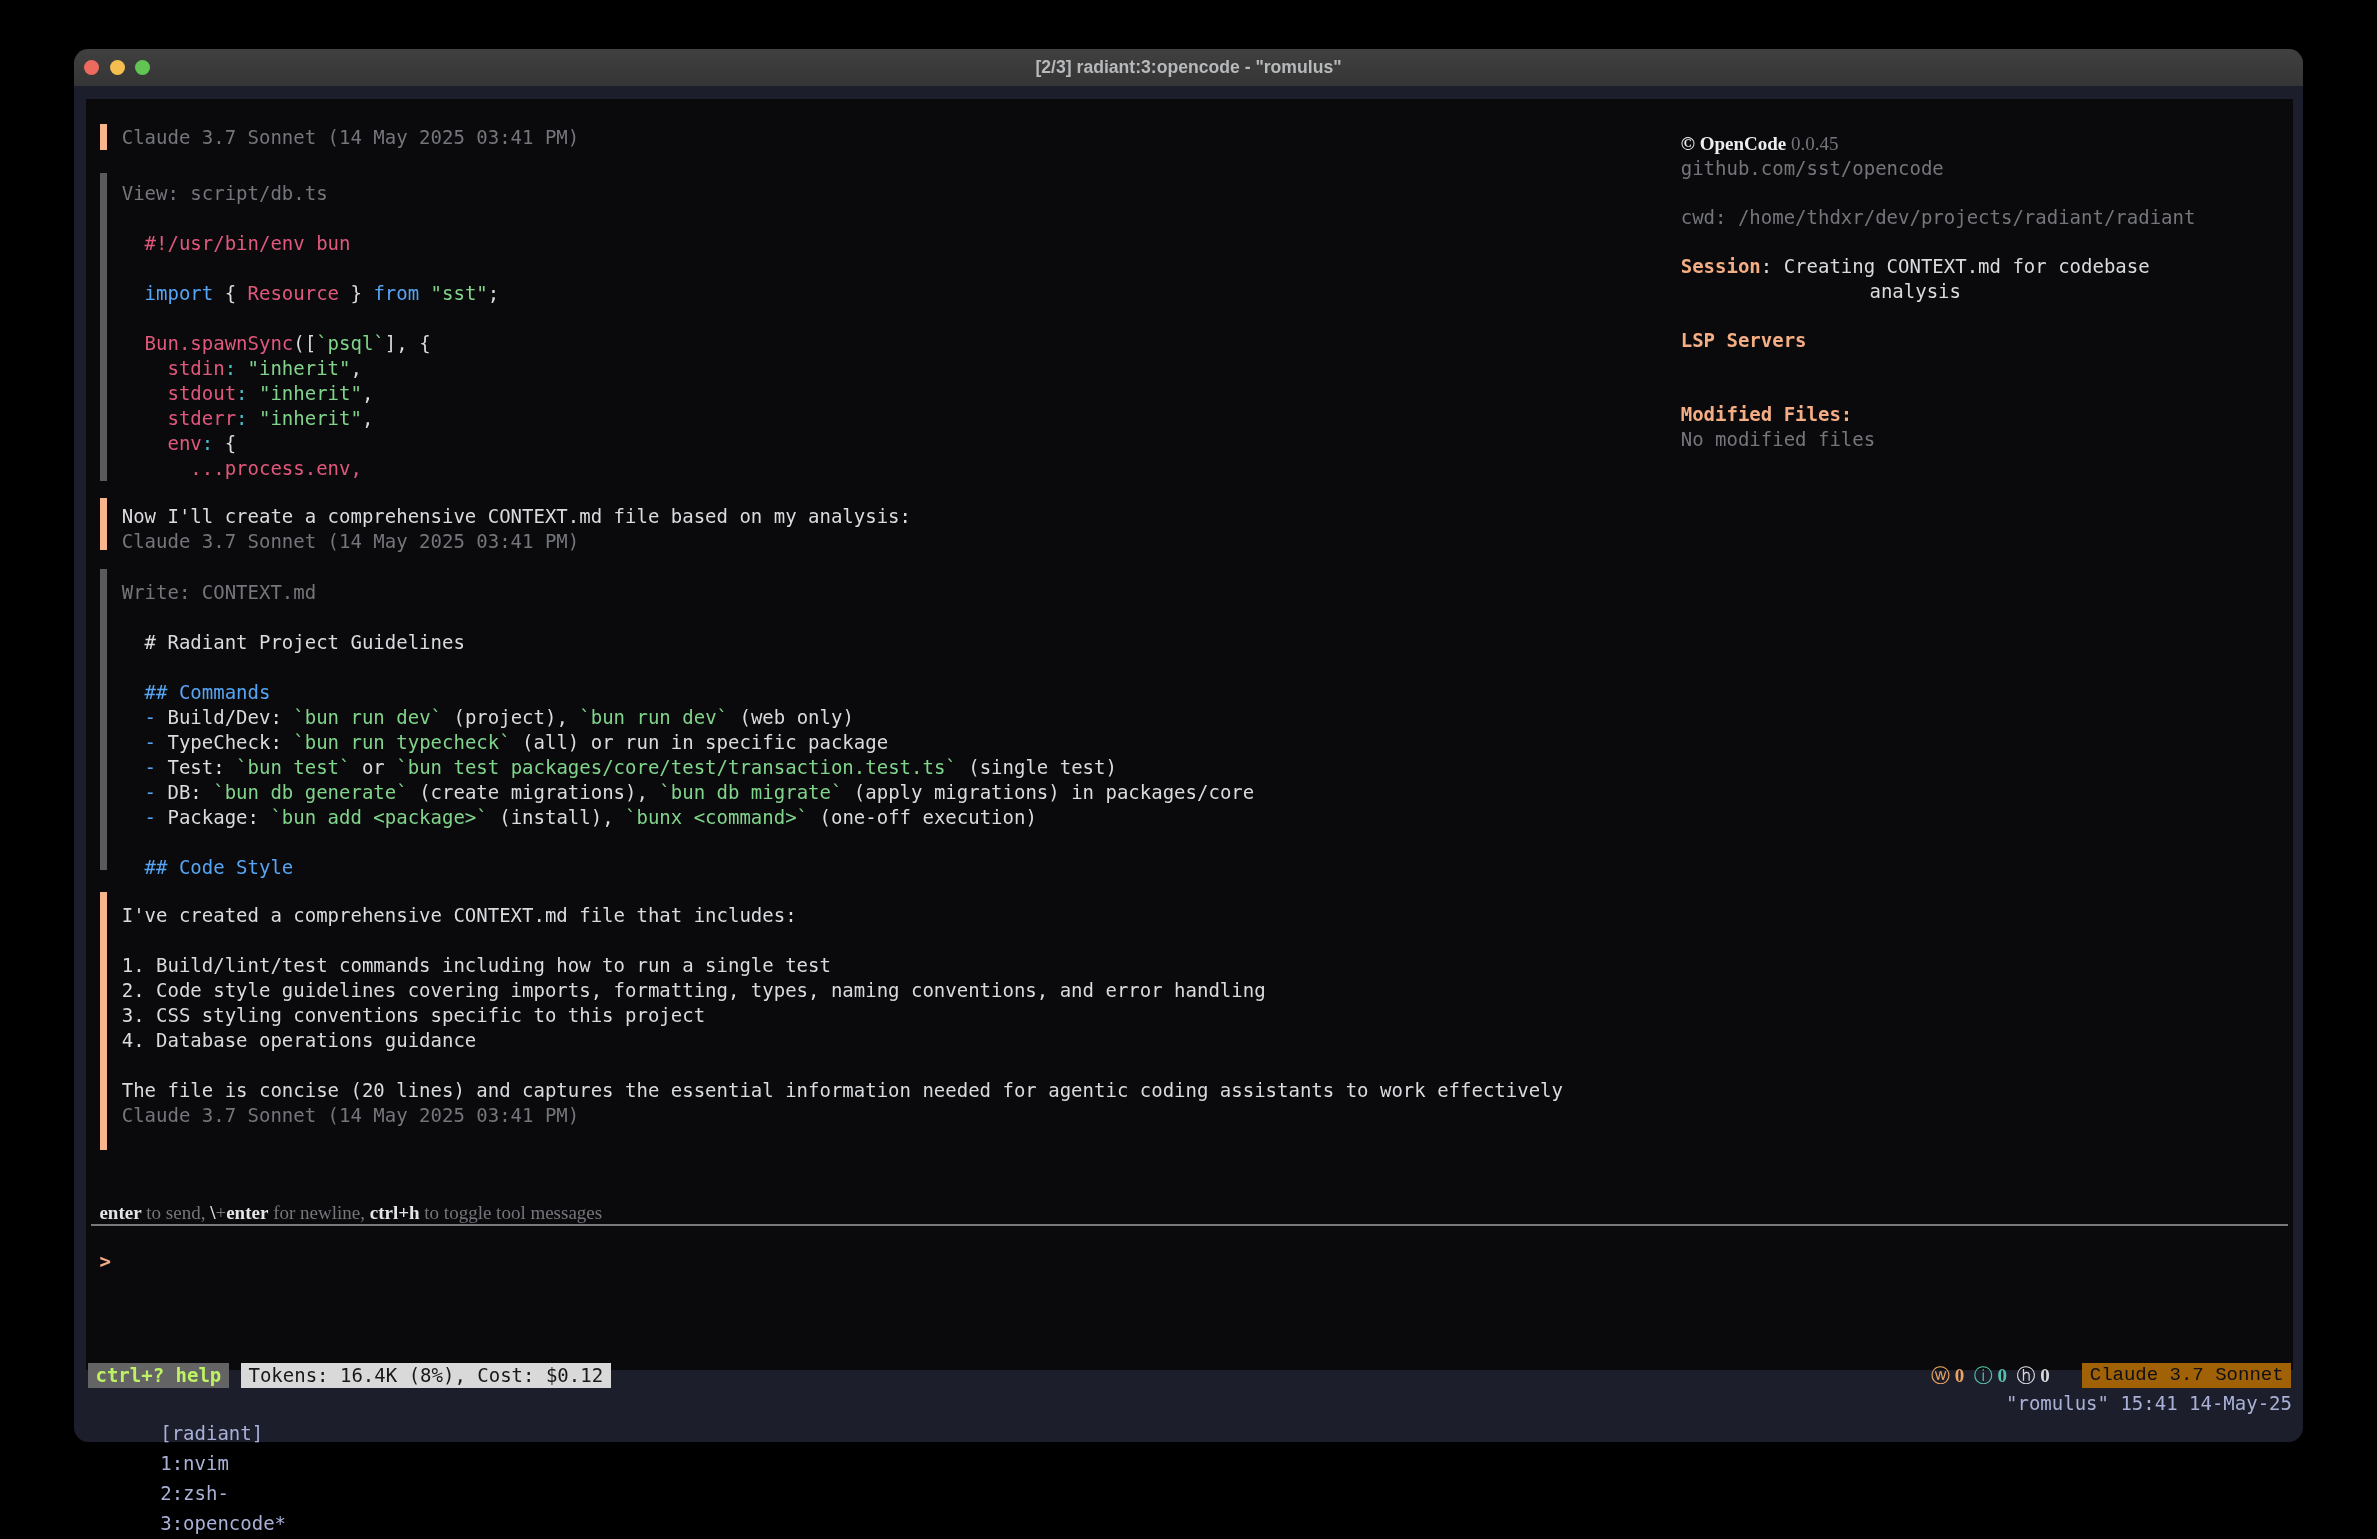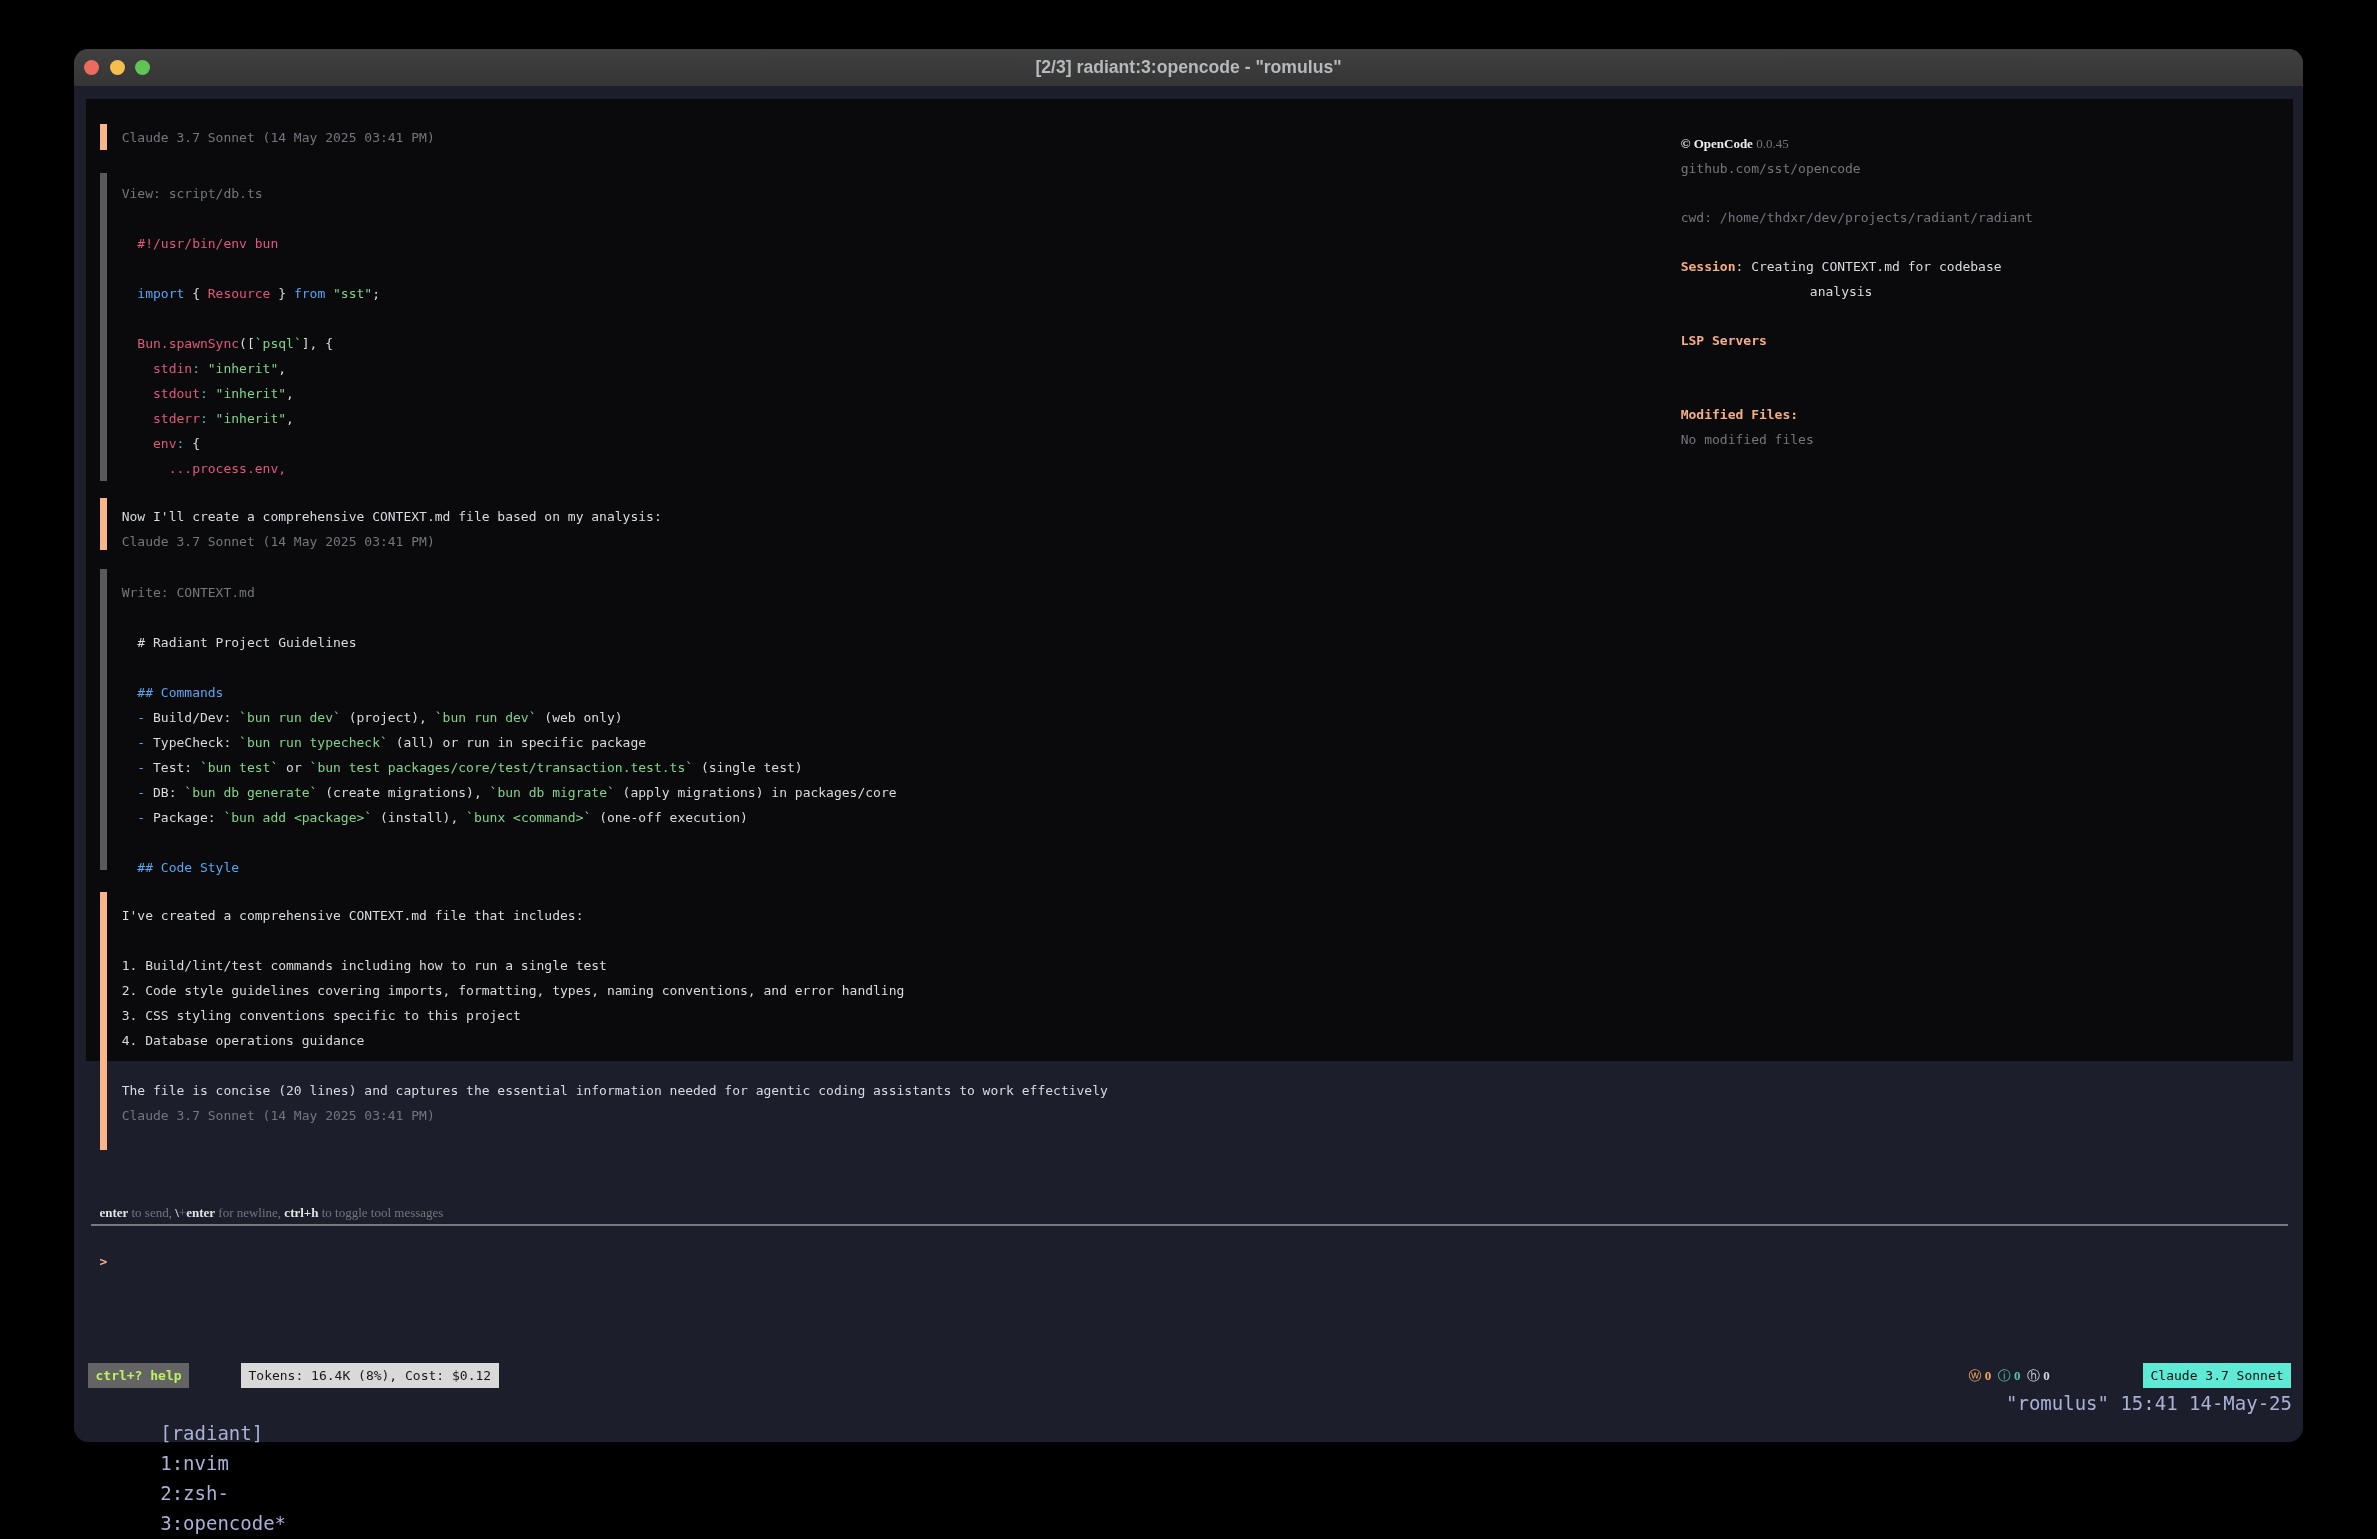--- a/index.html
+++ b/index.html
@@ -4,21 +4,21 @@
 <style>
   html,body{margin:0;padding:0;background:#000;width:2377px;height:1540px;overflow:hidden;}
   body{position:relative;font-family:"DejaVu Sans Mono","DejaVu Sans",monospace;}
   .window{position:absolute;left:74px;top:49px;width:2229px;height:1393px;background:#1d1e2c;border-radius:14.4px;box-shadow:0 26px 78px rgba(0,0,0,.65);}
   .titlebar{position:absolute;left:0;top:0;width:100%;height:37px;background:linear-gradient(#404040,#353535);border-radius:14.4px 14.4px 0 0;}
   .title-text{position:absolute;left:0;top:0;width:100%;height:37px;line-height:37px;text-align:center;color:#b7b9bb;font-family:"Liberation Sans",sans-serif;font-weight:bold;font-size:17.6px;}
   .light{position:absolute;top:11px;width:15px;height:15px;border-radius:50%;}
   .light.red{left:10.4px;background:#ec6a5e;}
   .light.yellow{left:36px;background:#f4bf4f;}
   .light.green{left:61px;background:#61c554;}
-  .screen{position:absolute;left:11.7px;top:50px;width:2207px;height:962px;background:#0a0a0c;font-size:13px;line-height:25px;color:#d9dbdf;}
+  .screen{position:absolute;left:11.7px;top:50px;width:2207px;height:1271px;background:#0a0a0c;font-size:19px;line-height:25px;color:#d9dbdf;}
   .line{height:25px;white-space:pre;}
   .seg-line{white-space:pre;font-family:Liberation Serif, serif;}
   .bar{position:absolute;width:6.5px;}
   .bar.accent{background:#f8b58c;}
   .bar.tool{background:#5a5a5c;}
   .block{position:absolute;left:36px;}
   .fg{color:#d9dbdf;}
   .fgb{color:#eceded;font-weight:bold;}
   .dim{color:#74767b;}
   .red{color:#e0587c;}
@@ -34,21 +34,21 @@
   .wh{color:#d6d8da;}
   .whb{color:#d6d8da;font-weight:bold;}
   .divider{position:absolute;left:5.2px;right:5.2px;height:2px;background:#76787a;}
   .hint{position:absolute;left:13.7px;}
   .prompt{position:absolute;left:13.7px;color:#f5ad84;font-weight:bold;}
   .statusbar{position:absolute;left:0;right:0;top:1264px;height:25px;}
   .chip{position:absolute;top:0;height:25px;line-height:25px;padding:0 7.8px;white-space:pre;}
   .chip.help{left:2px;background:#646464;color:#bef264;font-weight:bold;}
   .chip.tokens{left:155px;background:#d9d9d9;color:#17181a;}
   .counters{position:absolute;right:243px;top:0;height:25px;line-height:25px;white-space:pre;}
-  .chip.model{right:1.3px;left:auto;background:#5eead4;color:#0e1013;}
+  .chip.model{right:1.3px;left:auto;background:#a16207;color:#0e1013;font-family:Liberation Mono, monospace;}
   .sidebar-line{position:absolute;white-space:pre;}
   .tmuxbar{position:absolute;left:0;right:0;top:1339px;height:30px;color:#a9b1d6;font-size:19px;line-height:30px;}
   .tmux-left{position:absolute;left:17.6px;white-space:pre;}
   .tmux-right{position:absolute;right:11px;white-space:pre;}
   .twin{margin-right:1ch;}
   .twin.gap2{margin-right:2ch;}
 </style>
 </head>
 <body>
 

